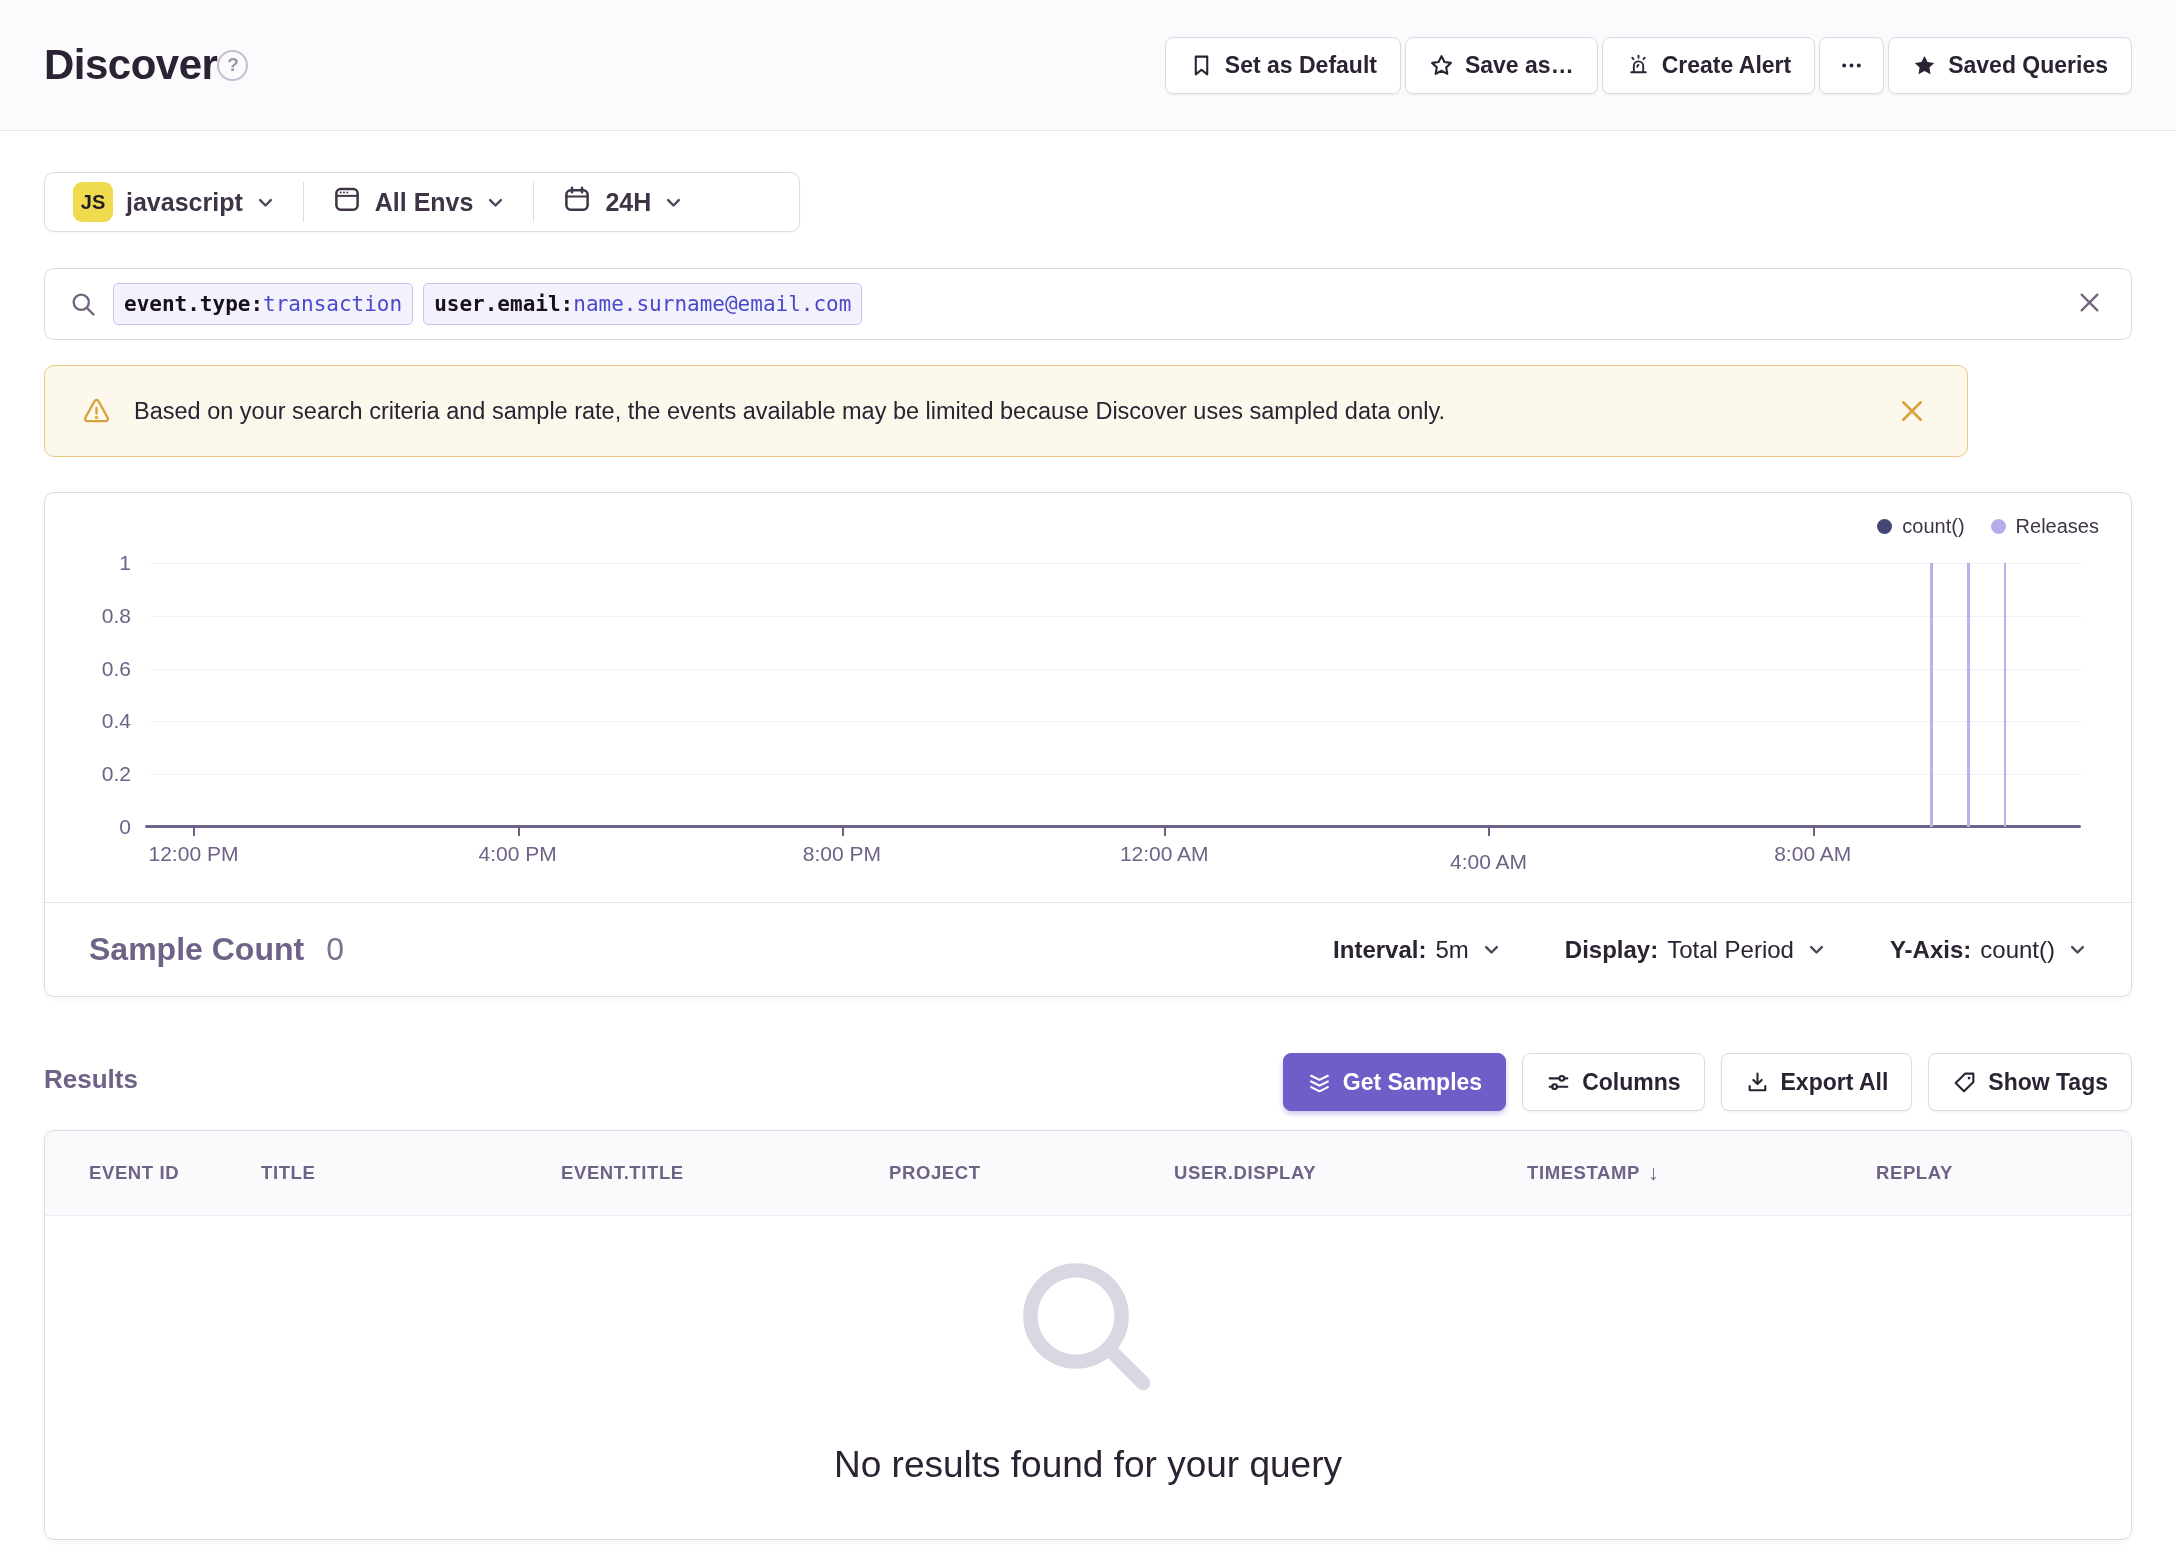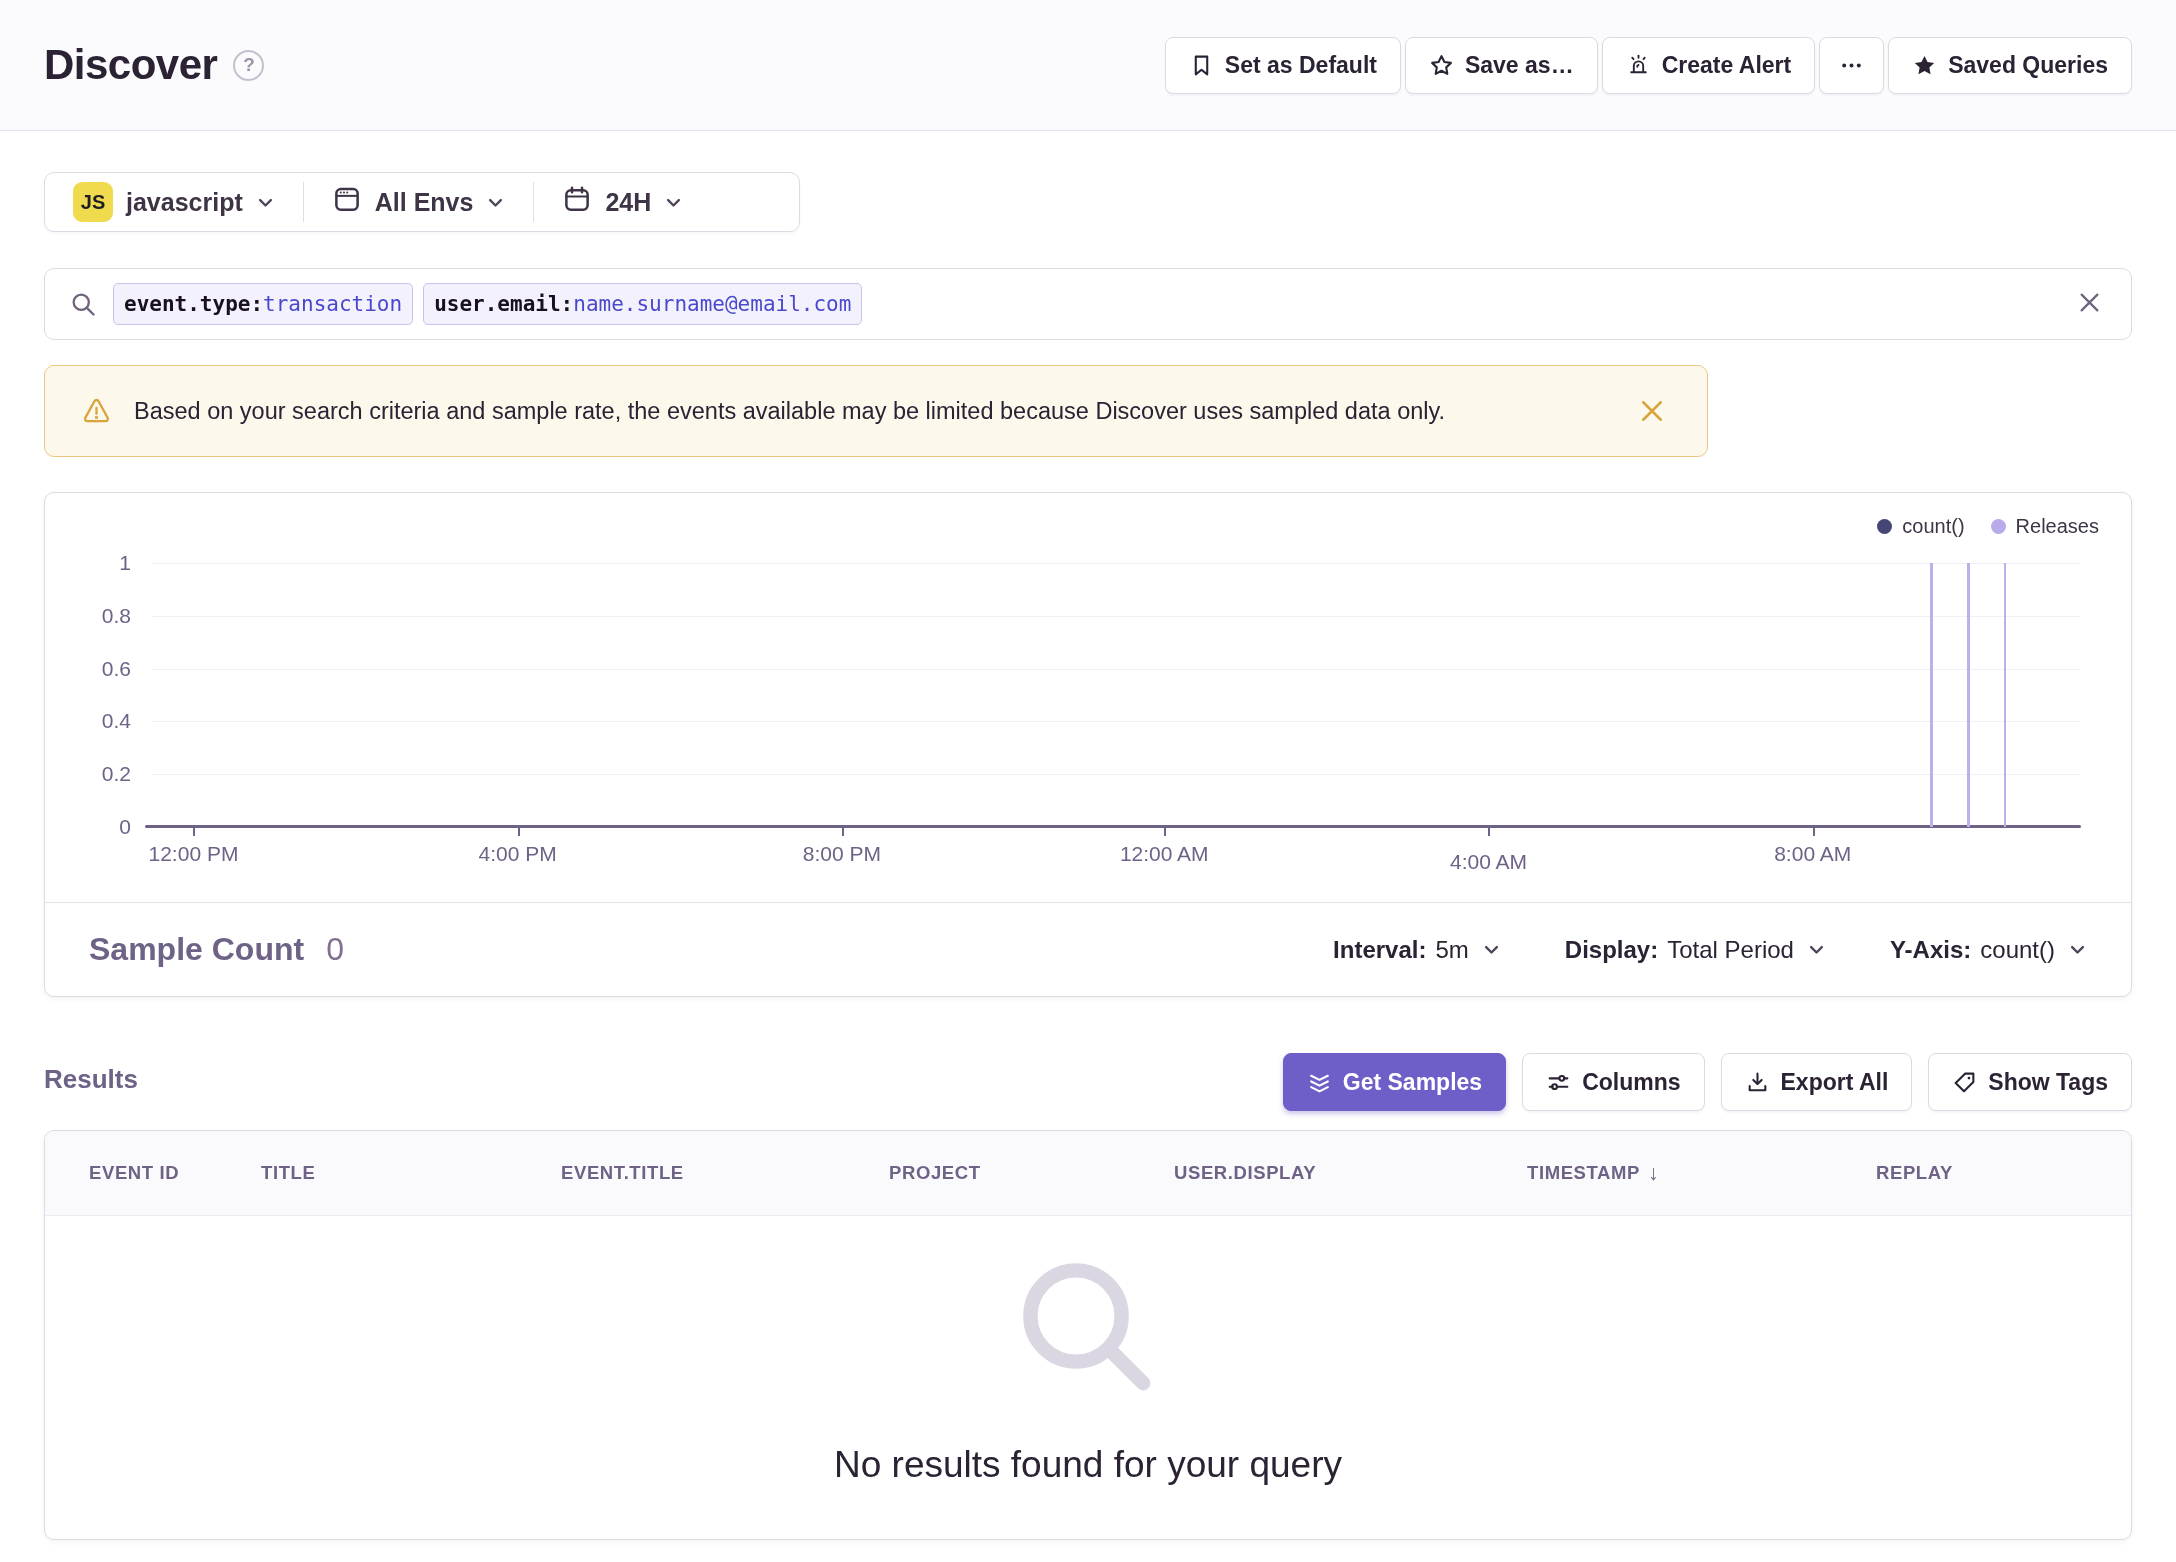--- a/index.html
+++ b/index.html
@@ -4,21 +4,21 @@
 <style>
   * { margin:0; padding:0; box-sizing:border-box; }
   html,body { background:#fff; }
   body { font-family:"Liberation Sans", sans-serif; color:#2B2233; }
   #page { position:relative; width:2176px; height:1562px; background:#fff; overflow:hidden; }
 
   
   #page-header { position:absolute; left:0; top:0; width:100%; height:131px;
     background:#FBFAFC; border-bottom:1px solid #E7E1EC;
     display:flex; align-items:center; padding:0 44px; }
-  .title-wrap { display:flex; align-items:center; gap:16px; }
+  .title-wrap { display:flex; align-items:center; gap:0; }
   h1 { font-size:42px; font-weight:700; color:#2B2233; letter-spacing:-0.5px; }
   .help { width:31px; height:31px; border:2px solid #C6BFCE; border-radius:50%;
     color:#9D94A7; font-size:19px; font-weight:700; display:flex; align-items:center;
     justify-content:center; cursor:pointer; }
   .actions { margin-left:auto; display:flex; gap:4px; }
 
   .btn { display:inline-flex; align-items:center; gap:11px; height:57px; padding:0 23px;
     background:#fff; border:1px solid #DED8E4; border-radius:8px; font-family:inherit;
     font-weight:700; font-size:23px; color:#2B2233; cursor:pointer;
     box-shadow:0 2px 2px rgba(43,34,51,0.04); white-space:nowrap; }
@@ -53,21 +53,21 @@
     background:#F3F1FC; border:1.5px solid #C8C4EC; border-radius:5px;
     font-family:"DejaVu Sans Mono", monospace; font-size:21px; cursor:pointer; white-space:nowrap; }
   .token .k { color:#18101D; font-weight:700; }
   .token .v { color:#4A49CC; }
   .iconbtn { margin-left:auto; background:none; border:none; cursor:pointer;
     display:inline-flex; padding:4px; }
   .iconbtn svg { width:27px; height:27px; }
   .searchbar .iconbtn { color:#71637E; }
 
   
-  .banner { position:absolute; left:44px; top:365px; width:1664px; height:92px;
+  .banner { position:absolute; left:44px; top:365px; width:1924px; height:92px;
     background:#FDF8EC; border:1px solid #EBC784; border-radius:10px;
     display:flex; align-items:center; padding:0 36px; gap:22px; }
   .banner .icon { color:#D9A33C; display:inline-flex; }
   .banner .icon svg { width:31px; height:31px; }
   .banner-text { font-size:23.5px; color:#2B2233; }
   .banner .iconbtn { color:#DFA83E; }
   .banner .iconbtn svg { width:30px; height:30px; }
 
   
   .chart-panel { position:absolute; left:44px; top:492px; width:2088px; height:505px;

